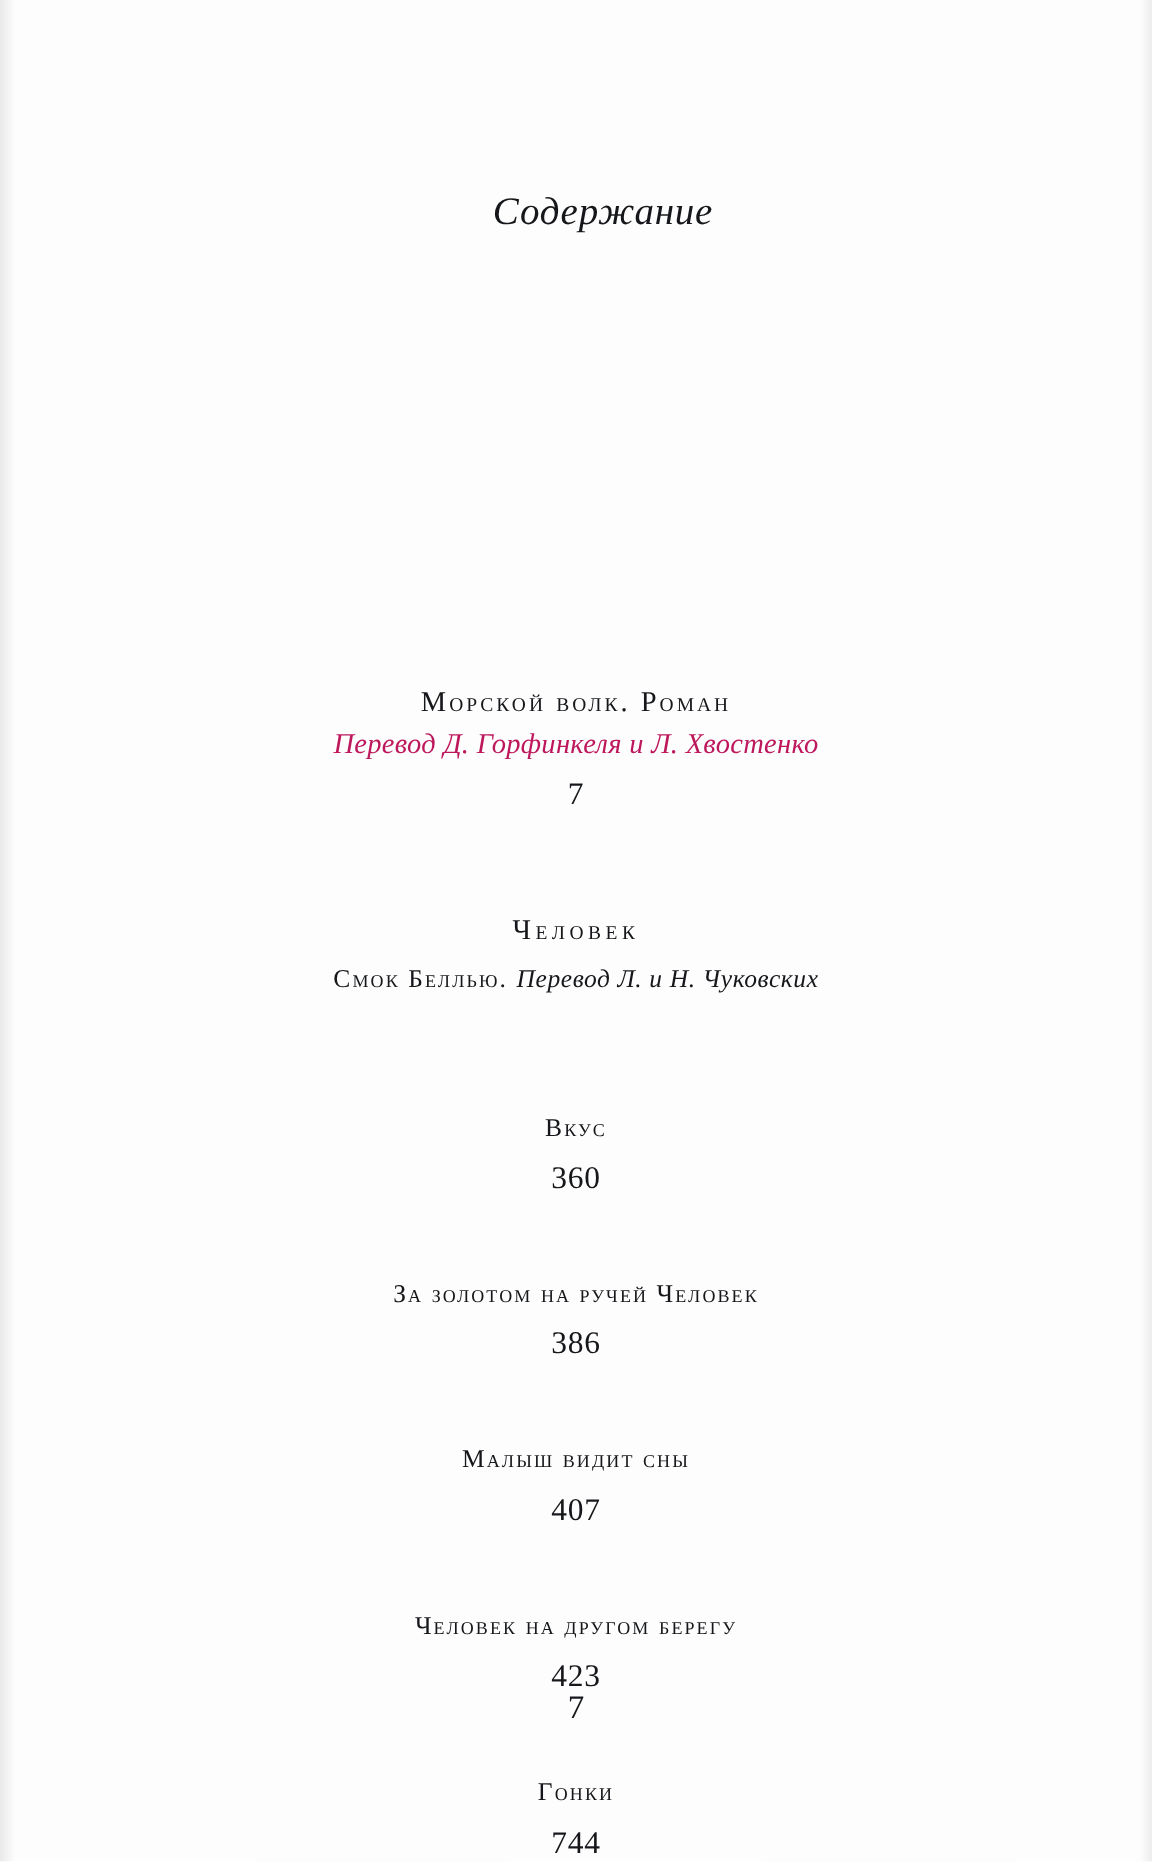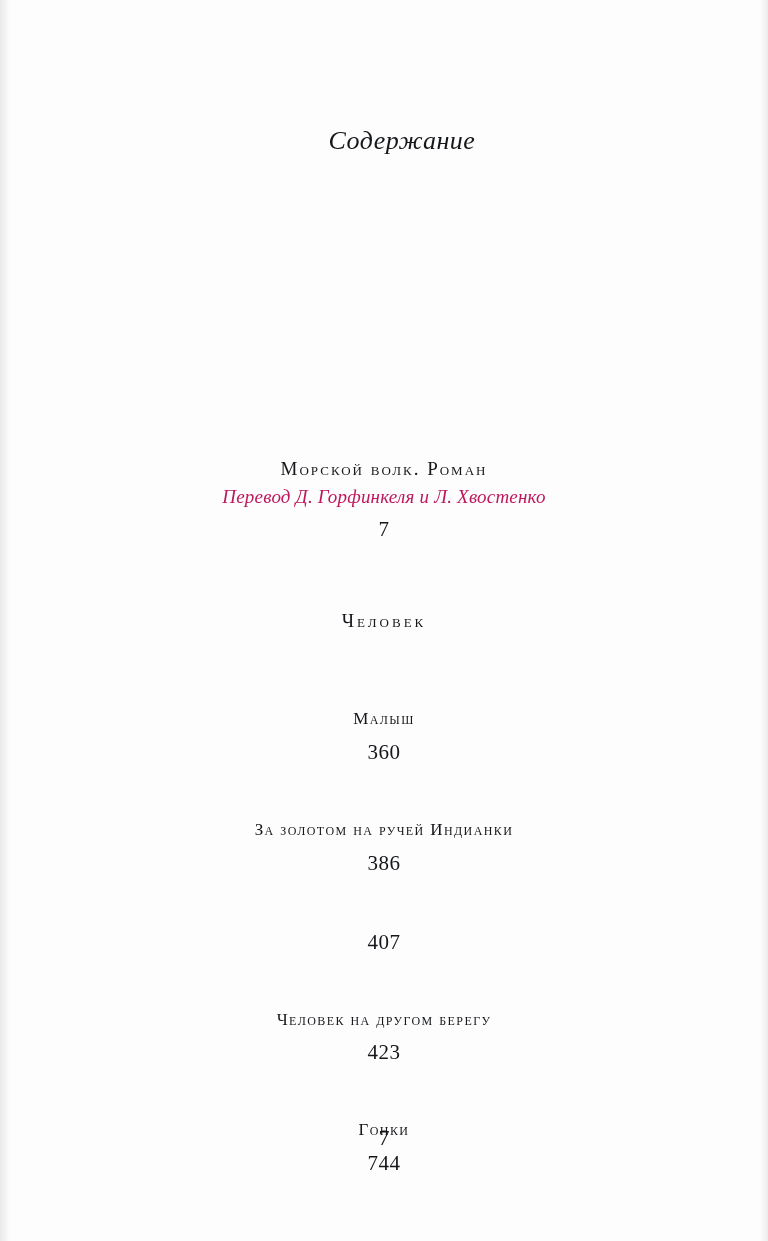--- a/index.html
+++ b/index.html
@@ -129,42 +129,47 @@
     <div class="block">
       <div class="title-caps">Морской волк. Роман</div>
       <div class="translator">Перевод Д. Горфинкеля и Л. Хвостенко</div>
       <div class="page-num">7</div>
     </div>
 
     <div class="section-gap"></div>
 
     <div class="block">
       <div class="section-head">Человек</div>
+      <div class="title-caps small" style="margin-top:10px;">
+        <span>Смок Беллью.</span>
+        <span class="translator-inline">Перевод Л. и Н. Чуковских</span>
+      </div>
     </div>
 
     <div class="entry-gap"></div>
 
 
     <div class="entry-gap"></div>
 
     <div class="block">
-      <div class="title-caps small">Малыш</div>
+      <div class="title-caps small">Вкус</div>
       <div class="page-num">360</div>
     </div>
 
     <div class="entry-gap"></div>
 
     <div class="block">
-      <div class="title-caps small">За золотом на ручей Индианки</div>
+      <div class="title-caps small">За золотом на ручей Человек</div>
       <div class="page-num">386</div>
     </div>
 
     <div class="entry-gap"></div>
 
     <div class="block">
+      <div class="title-caps small">Малыш видит сны</div>
       <div class="page-num">407</div>
     </div>
 
     <div class="entry-gap"></div>
 
     <div class="block">
       <div class="title-caps small">Человек на другом берегу</div>
       <div class="page-num">423</div>
     </div>
 

